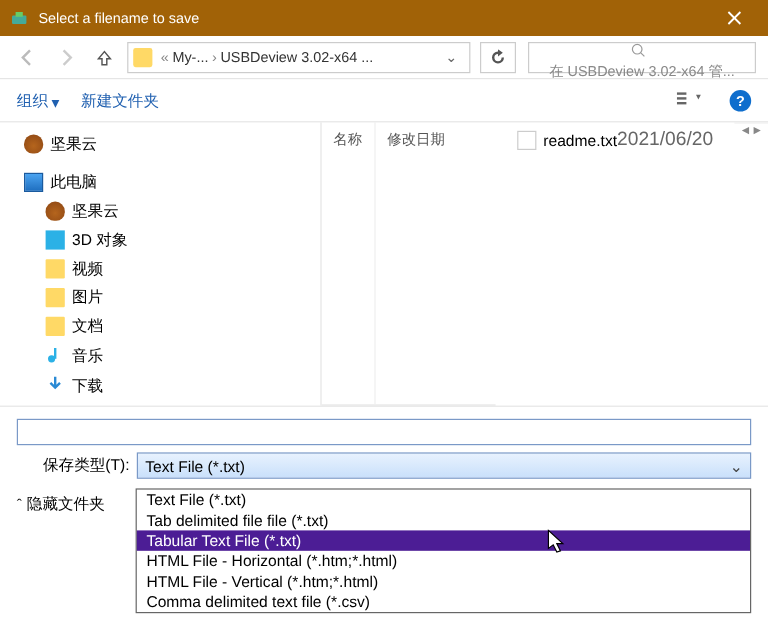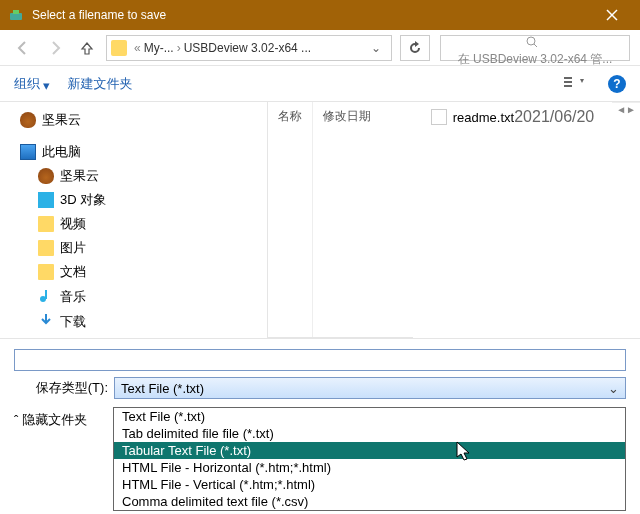--- a/index.html
+++ b/index.html
@@ -45,21 +45,21 @@
 .scroll-h .lt { cursor: pointer; }
 .scroll-h .rt { margin-left: auto; cursor: pointer; }
 .bottom { border-top: 1px solid #e5e5e5; padding: 10px 14px 14px; }
 .form-row { display: flex; align-items: center; margin-bottom: 6px; font-size: 13px; }
 .form-label { width: 100px; text-align: right; padding-right: 6px; }
 .filename-input { flex: 1; height: 22px; border: 1px solid #7a99c7; padding: 0 4px; font-size: 13px; }
 .combo { flex: 1; height: 22px; border: 1px solid #7a99c7; background: linear-gradient(#e8f2fe, #c9e0fb); display: flex; align-items: center; padding: 0 6px; font-size: 13px; cursor: pointer; position: relative; }
 .combo .caret { margin-left: auto; color: #444; }
 .dropdown-list { position: absolute; left: 113px; right: 14px; top: 407px; border: 1px solid #666; background: #fff; font-size: 13px; z-index: 10; }
 .dd-item { padding: 1px 8px; cursor: pointer; }
-.dd-item.selected { background: #0f766e; color: #fff; }
+.dd-item.selected { background: #4c1d95; color: #fff; }
 .footer { display: flex; align-items: center; padding: 6px 0 0; }
 .hide-folders { font-size: 13px; display: flex; align-items: center; gap: 4px; cursor: pointer; }
 .cursor-arrow { position: absolute; left: 456px; top: 441px; z-index: 20; pointer-events: none; }
 </style>
 </head>
 <body>
 
 <div class="titlebar">
   <span class="tb-icon">
     <svg width="16" height="16">

